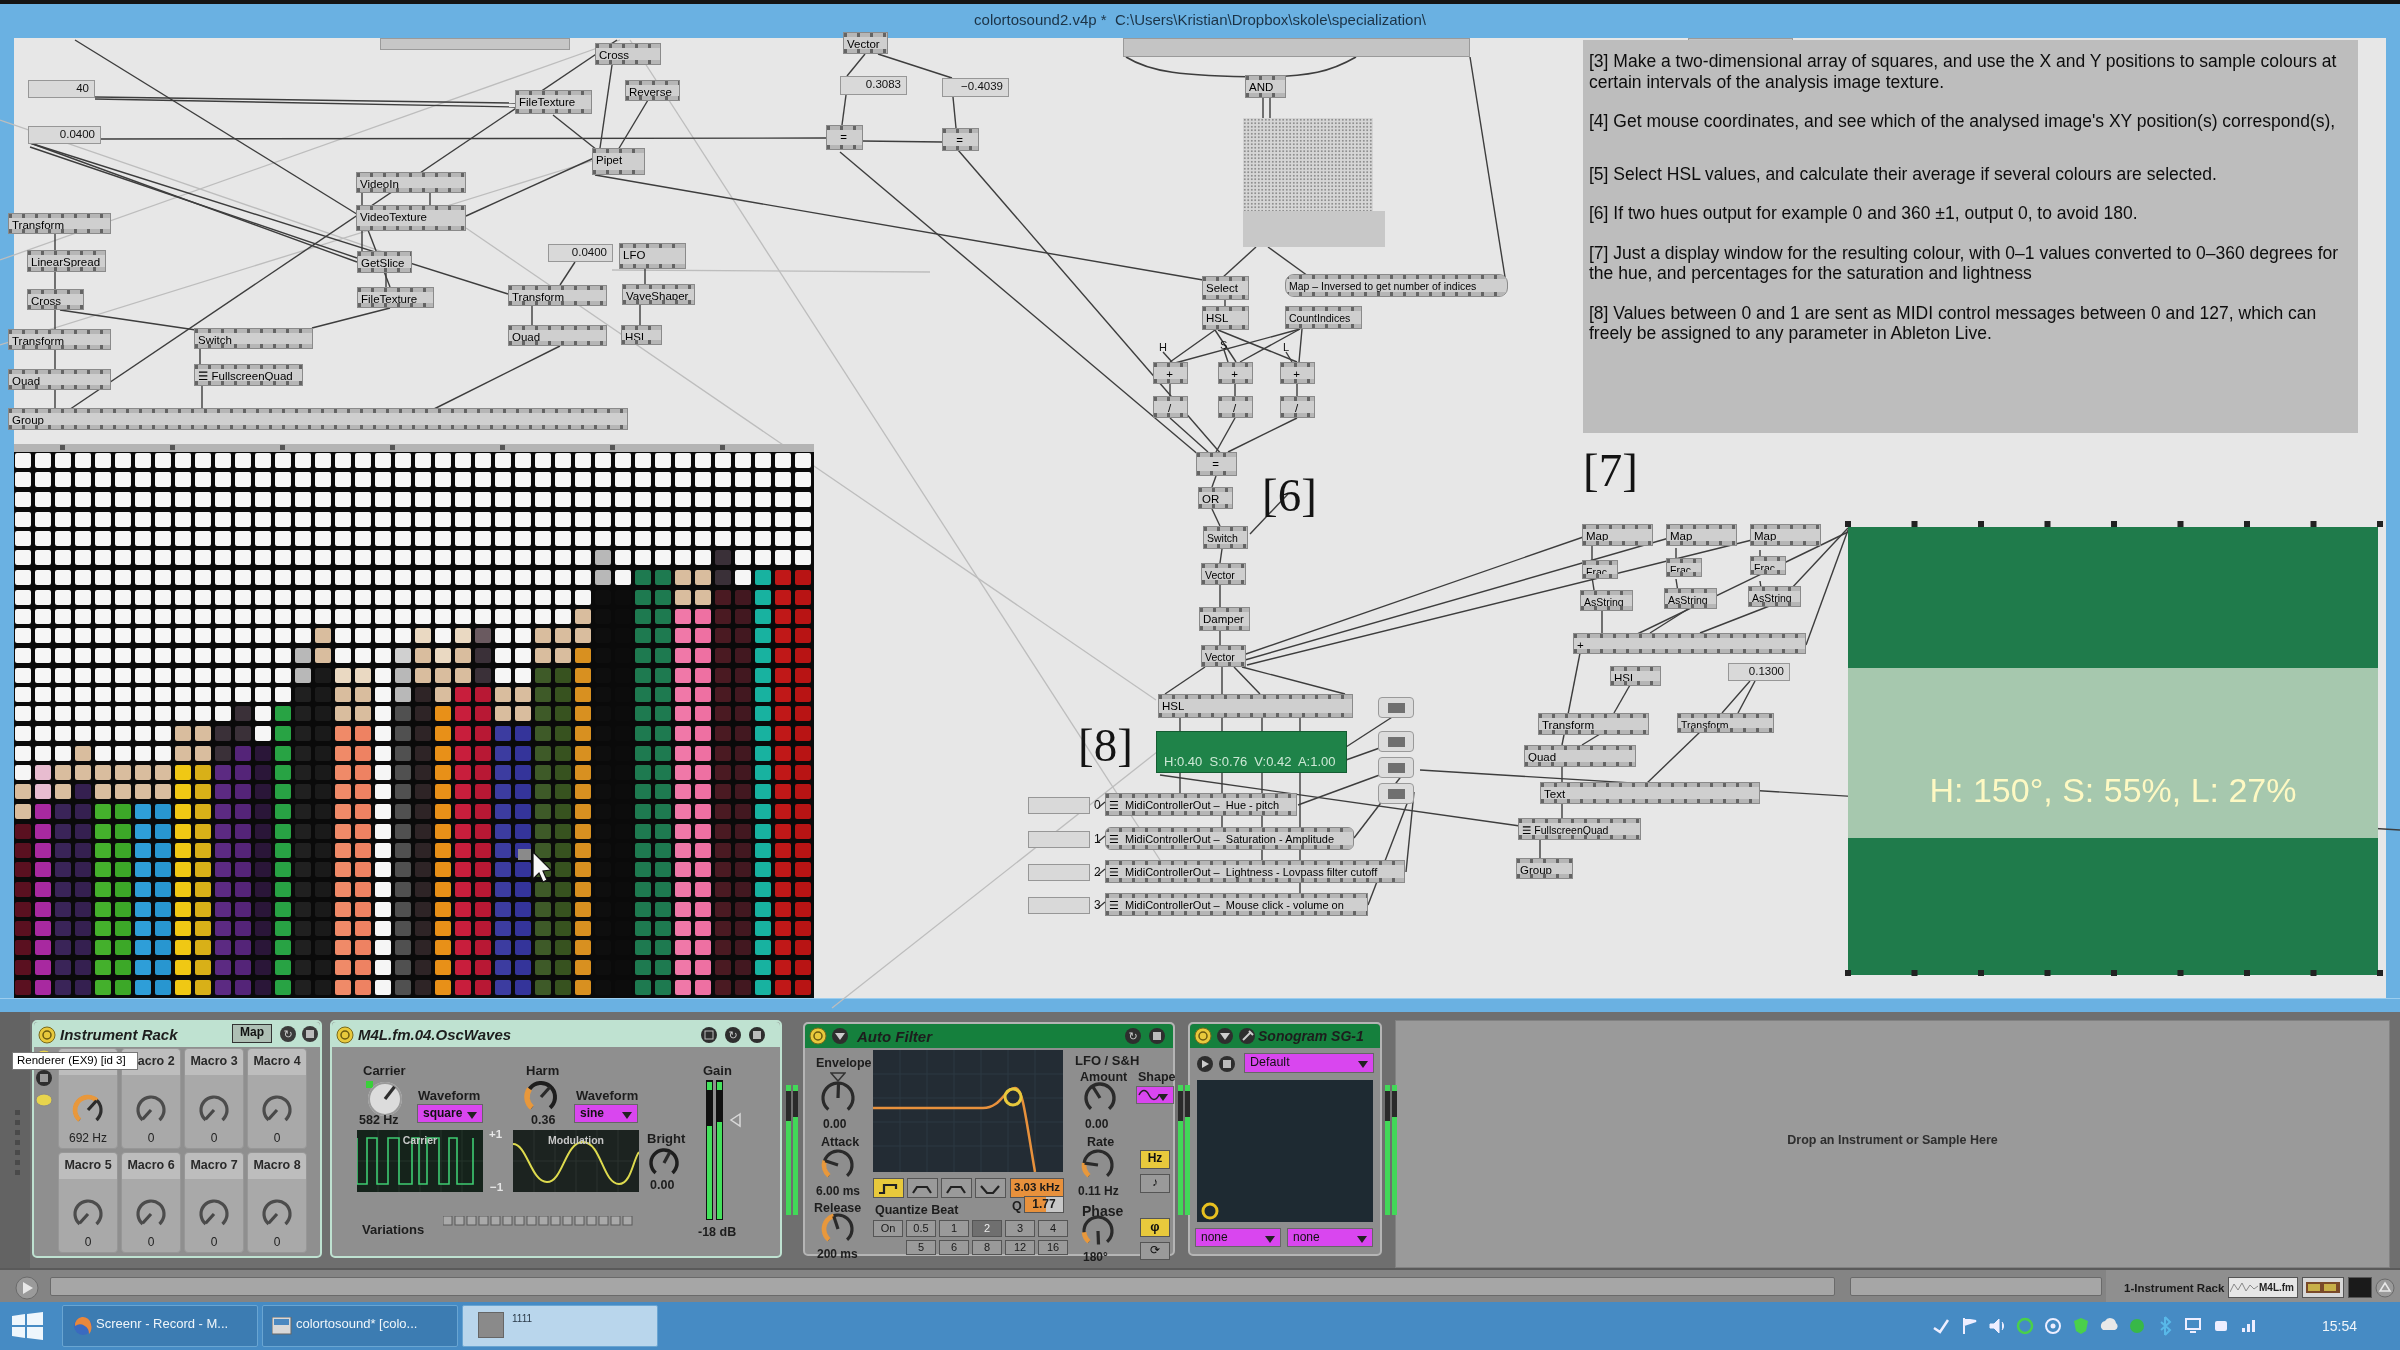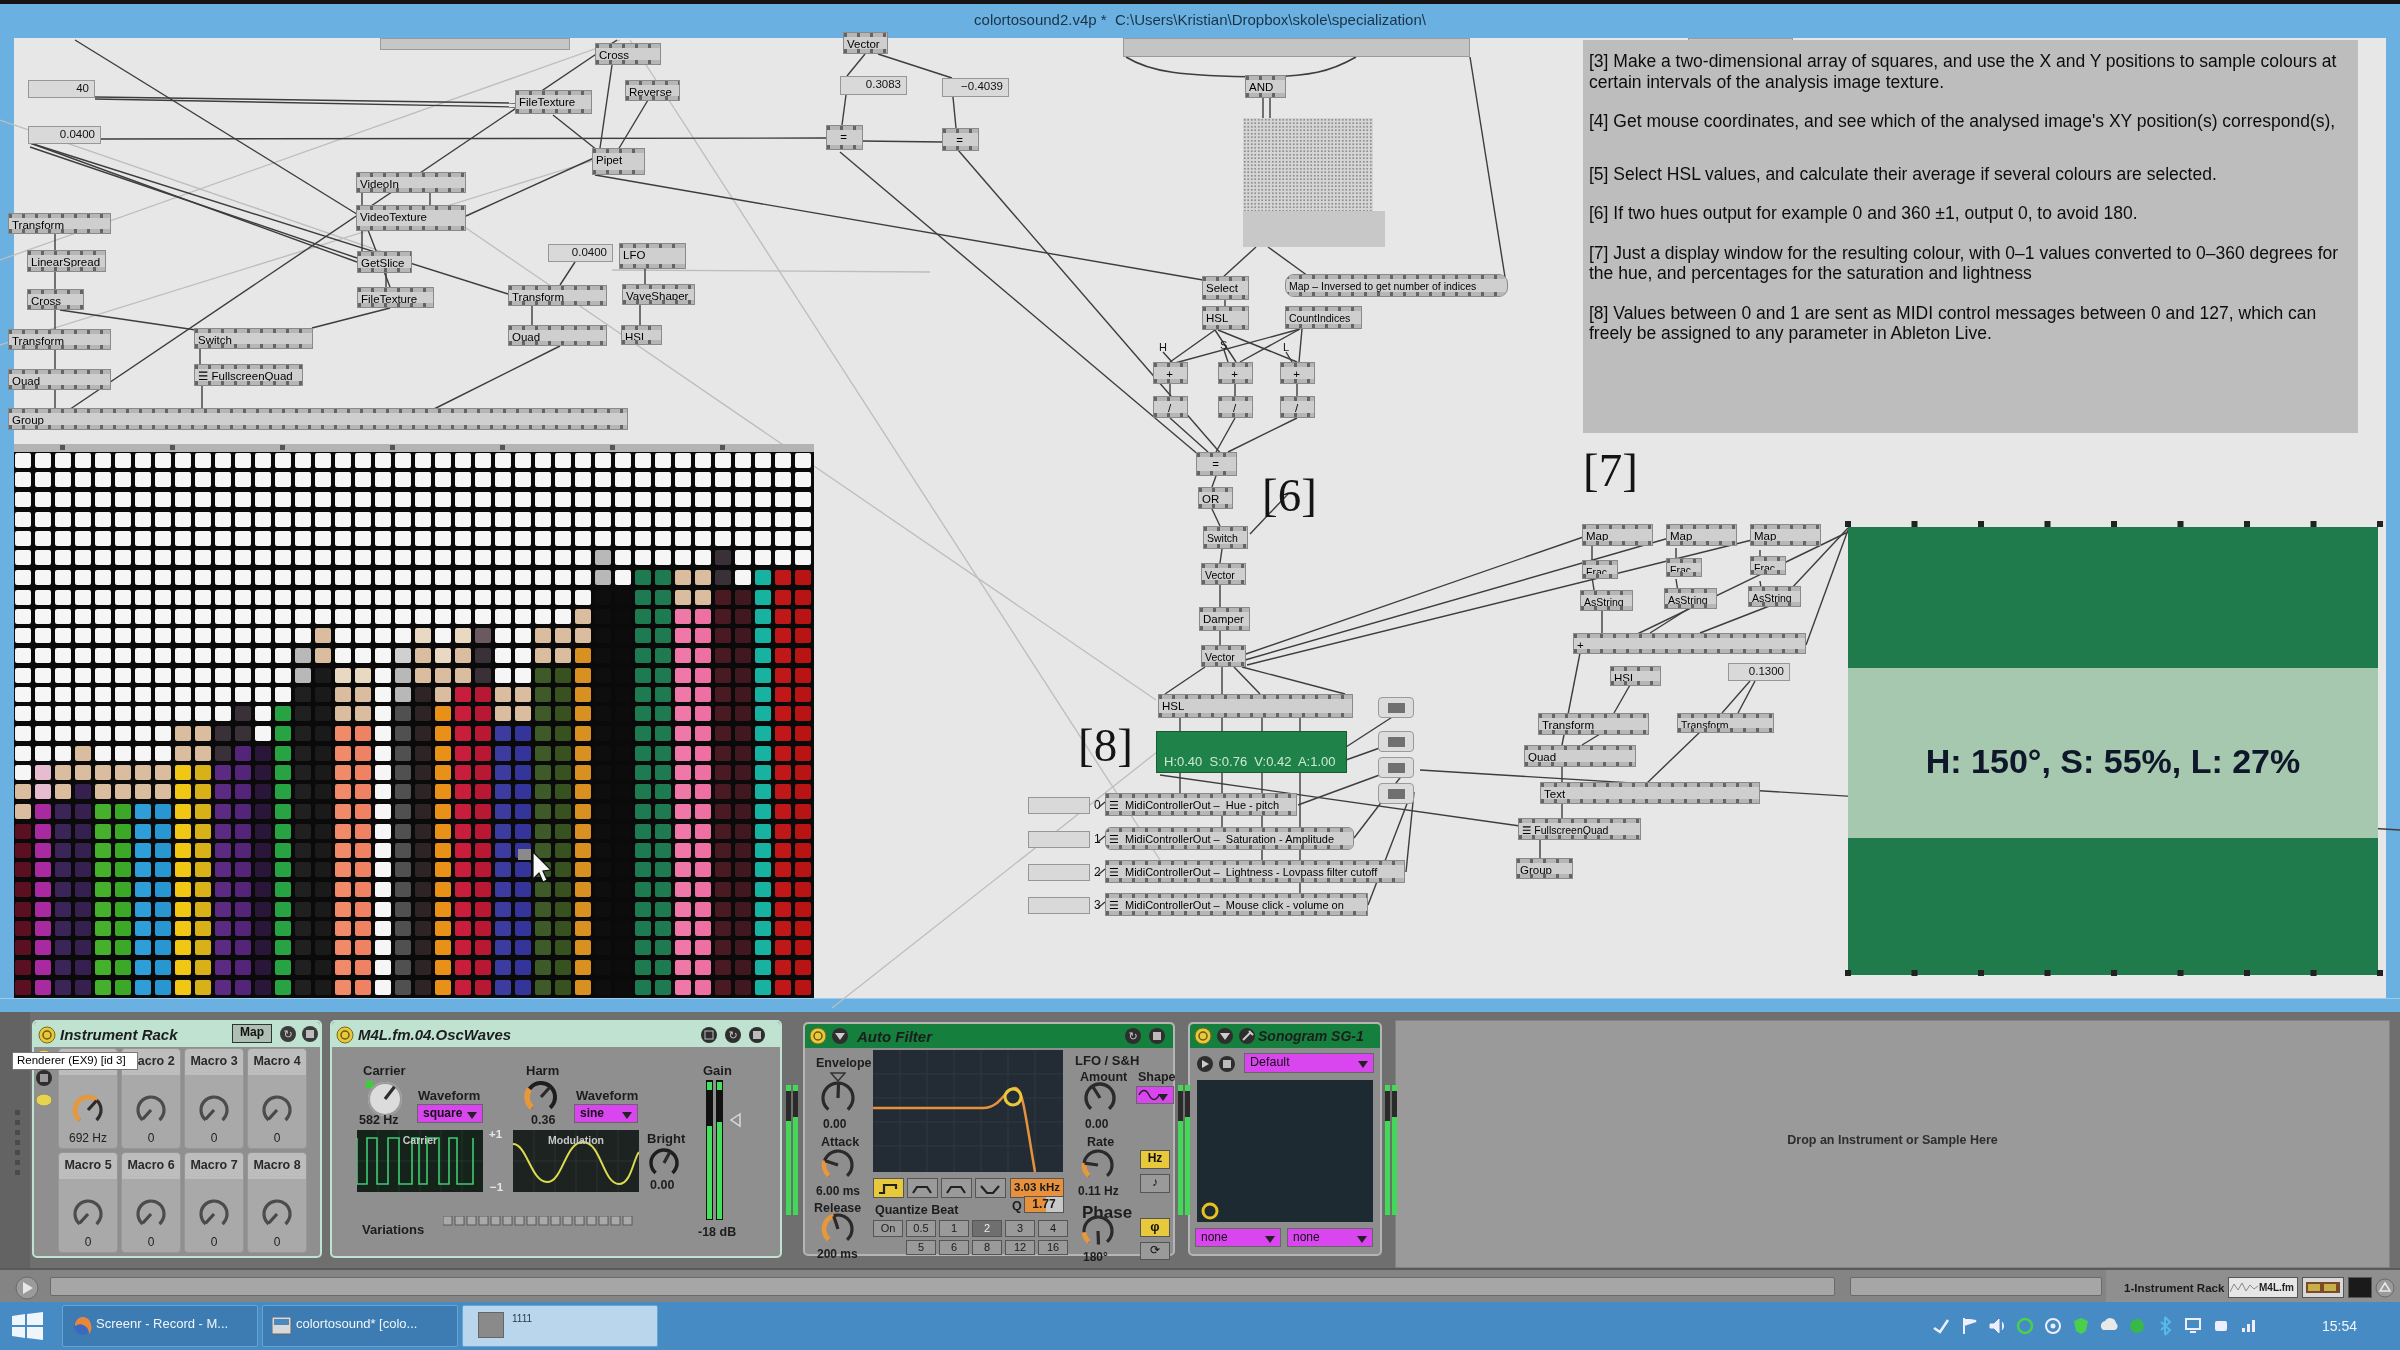--- a/index.html
+++ b/index.html
@@ -274,21 +274,21 @@
 <p style="margin-bottom:32px">[4] Get mouse coordinates, and see which of the analysed image's XY position(s) correspond(s),</p>
 <p style="margin-bottom:19px">[5] Select HSL values, and calculate their average if several colours are selected.</p>
 <p style="margin-bottom:19px">[6] If two hues output for example 0 and 360 ±1, output 0, to avoid 180.</p>
 <p style="margin-bottom:19px">[7] Just a display window for the resulting colour, with 0–1 values converted to 0–360 degrees
 for the hue, and percentages for the saturation and lightness</p>
 <p style="margin-bottom:15px">[8] Values between 0 and 1 are sent as MIDI control messages between 0 and 127, which can
 freely be assigned to any parameter in Ableton Live.</p>
     </div>
     <div class="abs" style="left:1848px;top:527px;width:530px;height:448px;background:#1f7b4b"></div>
     <div class="abs" style="left:1848px;top:668px;width:530px;height:170px;background:#a6c8ae"></div>
-    <div class="abs" style="left:1848px;top:742px;width:530px;text-align:center;font-size:34px;font-weight:bold;color:#0f172a">H: 150°, S: 55%, L: 27%</div>
+    <div class="abs" style="left:1848px;top:771px;width:530px;text-align:center;font-size:34px;font-weight:normal;color:#fef9c3">H: 150°, S: 55%, L: 27%</div>
     <svg class="abs" style="left:1840px;top:518px" width="548" height="466">
       <rect x="5.0" y="3" width="6" height="6" fill="#222"></rect>
       <rect x="5.0" y="452" width="6" height="6" fill="#222"></rect>
       <rect x="71.5" y="3" width="6" height="6" fill="#222"></rect>
       <rect x="71.5" y="452" width="6" height="6" fill="#222"></rect>
       <rect x="138.0" y="3" width="6" height="6" fill="#222"></rect>
       <rect x="138.0" y="452" width="6" height="6" fill="#222"></rect>
       <rect x="204.5" y="3" width="6" height="6" fill="#222"></rect>
       <rect x="204.5" y="452" width="6" height="6" fill="#222"></rect>
       <rect x="271.0" y="3" width="6" height="6" fill="#222"></rect>
@@ -1721,21 +1721,21 @@
     </svg>
     <div class="lbl" style="left:1087px;top:1135px;font-size:12.5px;color:#1d1d1d;font-weight:bold">Rate</div>
     <svg class="abs" style="left:1077px;top:1144px" width="42" height="42">
       <circle cx="21" cy="21" r="14" fill="none" stroke="#2a2a2a" stroke-width="3.2" pathLength="360" stroke-dasharray="280 80" transform="rotate(130 21 21)"></circle>
       <circle cx="21" cy="21" r="14" fill="none" stroke="#e8983c" stroke-width="4.7" pathLength="360" stroke-dasharray="58 302" transform="rotate(-230 21 21)"></circle>
       <line x1="21" y1="21" x2="7.6" y2="19.1" stroke="#2a2a2a" stroke-width="3.2"></line>
     </svg>
     <div class="lbl" style="left:1078px;top:1184px;font-size:12px;color:#1d1d1d;font-weight:bold">0.11 Hz</div>
     <div class="abs" style="left:1140px;top:1150px;width:30px;height:19px;background:#e8c93c;border:1px solid #555;color:#111;font-size:12px;font-weight:bold;text-align:center">Hz</div>
     <div class="abs" style="left:1140px;top:1174px;width:30px;height:19px;background:#9a9a9a;border:1px solid #555;color:#111;font-size:12px;text-align:center">♪</div>
-    <div class="lbl" style="left:1082px;top:1203px;font-size:17px;color:#1d1d1d;font-weight:bold">Phase</div>
+    <div class="lbl" style="left:1082px;top:1203px;font-size:14px;color:#1d1d1d;font-weight:bold">Phase</div>
     <svg class="abs" style="left:1077px;top:1210px" width="42" height="42">
       <circle cx="21" cy="21" r="14" fill="none" stroke="#2a2a2a" stroke-width="3.2" pathLength="360" stroke-dasharray="280 80" transform="rotate(130 21 21)"></circle>
       <circle cx="21" cy="21" r="14" fill="none" stroke="#e8983c" stroke-width="4.7" pathLength="360" stroke-dasharray="45 315" transform="rotate(-230 21 21)"></circle>
       <line x1="21" y1="21" x2="21.5" y2="34.5" stroke="#2a2a2a" stroke-width="3.2"></line>
     </svg>
     <div class="lbl" style="left:1083px;top:1250px;font-size:12px;color:#1d1d1d;font-weight:bold">180°</div>
     <div class="abs" style="left:1140px;top:1218px;width:30px;height:19px;background:#e8c93c;border:1px solid #555;color:#111;font-size:13px;font-weight:bold;text-align:center">φ</div>
     <div class="abs" style="left:1140px;top:1242px;width:30px;height:18px;background:#9a9a9a;border:1px solid #555;color:#111;font-size:12px;text-align:center">⟳</div>
     <div class="abs" style="left:1188px;top:1022px;width:194px;height:234px;background:#8e8e8e;border:2px solid #b5b5b5;border-radius:5px"></div>
     <div class="dev-h grayh" style="left:1190px;top:1024px;width:190px;height:24px;border-radius:4px 4px 0 0;padding-left:68px;font-size:14px">Sonogram SG-1</div>

